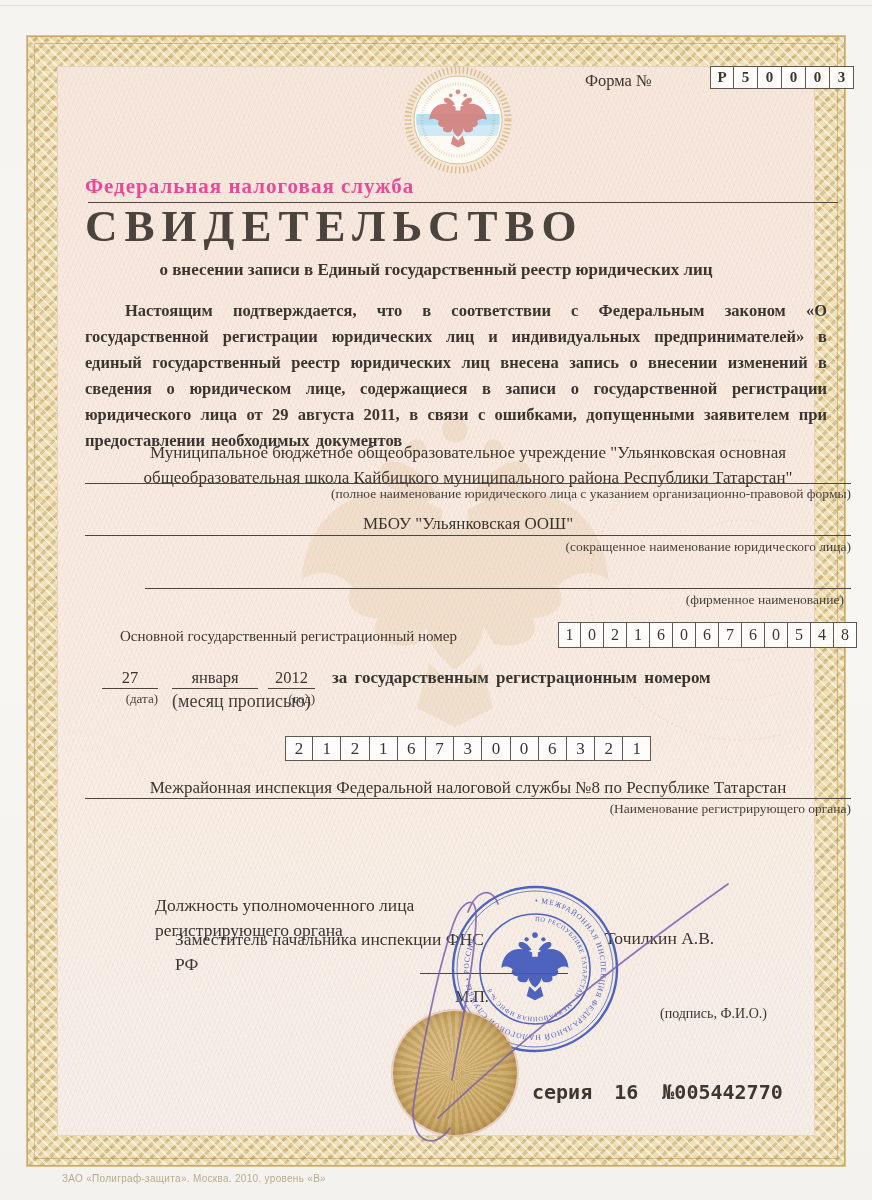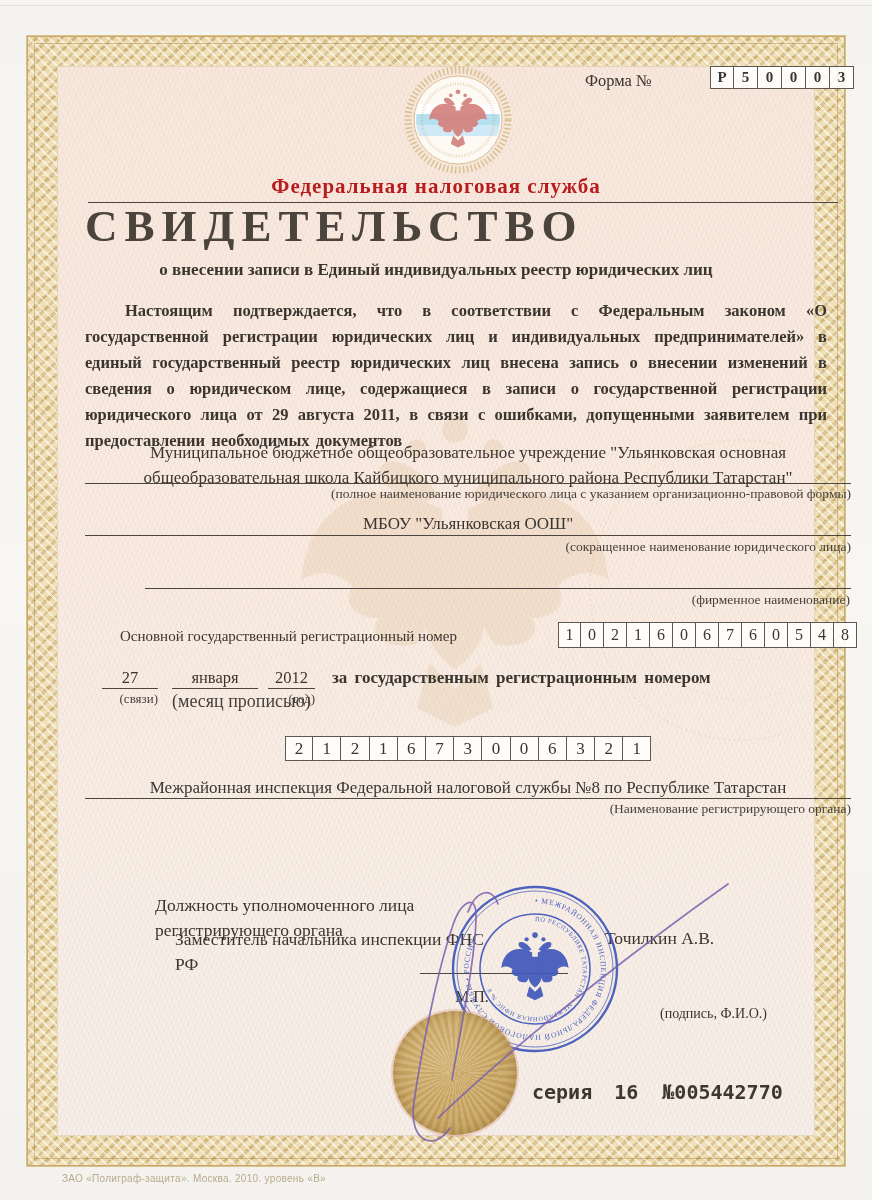--- a/index.html
+++ b/index.html
@@ -26,21 +26,21 @@
     left:57px;top:66px;width:758px;height:1070px;
     background:
       repeating-linear-gradient(112deg, rgba(216,158,138,0.10) 0 1px, rgba(255,255,255,0) 1px 4px),
       repeating-linear-gradient(66deg, rgba(216,158,138,0.08) 0 1px, rgba(255,255,255,0) 1px 5px),
       linear-gradient(180deg,#f7e8de 0%,#f8ebe1 42%,#f7eee6 74%,#f5efe9 100%);
     box-shadow:inset 0 0 0 1px rgba(190,150,90,0.25);
     z-index:1;
   }
   .watermark{left:140px;top:370px;z-index:1;pointer-events:none;}
   
-  .agency{left:85px;top:174px;width:702px;text-align:center;font-weight:bold;font-size:21px;letter-spacing:1px;color:#b91c1c;z-index:2;}
+  .agency{left:85px;top:174px;width:702px;font-weight:bold;font-size:21px;letter-spacing:1px;color:#ec4899;z-index:2;}
   .title{left:85px;top:200px;width:702px;font-weight:bold;font-size:45px;letter-spacing:7px;color:#4a443d;z-index:2;}
   .subtitle{left:85px;top:260px;width:702px;text-align:center;font-weight:bold;font-size:17px;z-index:2;}
   .paragraph{
     left:85px;top:298px;width:742px;font-weight:bold;font-size:16.5px;line-height:1.58;
     text-align:justify;text-indent:40px;word-spacing:2px;z-index:2;
   }
   .rule{height:0;border-top:1px solid #4d463f;z-index:2;}
   .center-line{text-align:center;z-index:2;}
   .fieldlabel{font-size:13.5px;text-align:right;white-space:nowrap;z-index:2;color:#453f39;}
   
@@ -128,56 +128,56 @@
       <rect x="-42" y="5" width="84" height="11" fill="#cfeaf6"></rect>
     </g>
     <circle r="36" fill="none" stroke="rgba(200,160,100,0.35)" stroke-width="3" stroke-dasharray="1 1.6"></circle>
     <use href="#eagle" x="-30" y="-36" width="60" height="72" fill="#d4827e" opacity="0.92"></use>
   </g>
 </svg>
 
 <div class="abs agency">Федеральная налоговая служба</div>
 <div class="abs rule" style="left:88px;top:202px;width:750px"></div>
 <div class="abs title">СВИДЕТЕЛЬСТВО</div>
-<div class="abs subtitle">о внесении записи в Единый индивидуальных реестр юридических лиц</div>
+<div class="abs subtitle">о внесении записи в Единый государственный реестр юридических лиц</div>
 
 <div class="abs paragraph">Настоящим подтверждается, что в соответствии с Федеральным законом «О государственной регистрации юридических лиц и индивидуальных предпринимателей» в единый государственный реестр юридических лиц внесена запись о внесении изменений в сведения о юридическом лице, содержащиеся в записи о государственной регистрации юридического лица от 29 августа 2011, в связи с ошибками, допущенными заявителем при предоставлении необходимых документов</div>
 
 <div class="abs center-line" style="left:85px;top:441px;width:766px;font-size:17px;line-height:1.45">Муниципальное бюджетное общеобразовательное учреждение  "Ульянковская основная общеобразовательная школа Кайбицкого муниципального района Республики Татарстан"</div>
 <div class="abs rule" style="left:85px;top:483px;width:766px"></div>
 <div class="abs fieldlabel" style="left:85px;top:486px;width:766px">(полное наименование юридического лица с указанием организационно-правовой формы)</div>
 
 <div class="abs center-line" style="left:85px;top:514px;width:766px;font-size:17px">МБОУ "Ульянковская ООШ"</div>
 <div class="abs rule" style="left:85px;top:535px;width:766px"></div>
 <div class="abs fieldlabel" style="left:85px;top:539px;width:766px">(сокращенное наименование юридического лица)</div>
 
 <div class="abs center-line" style="left:145px;top:566px;width:706px;font-size:17px"></div>
 <div class="abs rule" style="left:145px;top:588px;width:706px"></div>
-<div class="abs fieldlabel" style="left:144px;top:592px;width:706px">(фирменное наименование)</div>
+<div class="abs fieldlabel" style="left:138px;top:592px;width:706px">(фирменное наименование)</div>
 
 <div class="abs" style="left:120px;top:628px;font-size:15px;z-index:2">Основной государственный регистрационный номер</div>
 <div class="abs cellrow ogrn-cells" style="left:558px;top:622px">
   <span class="cell">1</span>
   <span class="cell">0</span>
   <span class="cell">2</span>
   <span class="cell">1</span>
   <span class="cell">6</span>
   <span class="cell">0</span>
   <span class="cell">6</span>
   <span class="cell">7</span>
   <span class="cell">6</span>
   <span class="cell">0</span>
   <span class="cell">5</span>
   <span class="cell">4</span>
   <span class="cell">8</span>
 </div>
 
 <div class="abs center-line" style="left:102px;top:668px;width:56px;font-size:16.5px">27</div>
 <div class="abs rule" style="left:102px;top:688px;width:56px"></div>
-<div class="abs fieldlabel" style="left:102px;top:691px;width:56px;font-size:13px">(связи)</div>
+<div class="abs fieldlabel" style="left:102px;top:691px;width:56px;font-size:13px">(дата)</div>
 
 <div class="abs center-line" style="left:172px;top:668px;width:86px;font-size:16.5px">января</div>
 <div class="abs rule" style="left:172px;top:688px;width:86px"></div>
 <div class="abs fieldlabel" style="left:172px;top:691px;width:86px;font-size:18px">(месяц прописью)</div>
 
 <div class="abs center-line" style="left:268px;top:668px;width:47px;font-size:16.5px">2012</div>
 <div class="abs rule" style="left:268px;top:688px;width:47px"></div>
 <div class="abs fieldlabel" style="left:268px;top:691px;width:47px;font-size:13px">(год)</div>
 
 <div class="abs" style="left:332px;top:668px;width:500px;font-weight:bold;font-size:17px;word-spacing:3px;z-index:2">за  государственным регистрационным номером</div>

